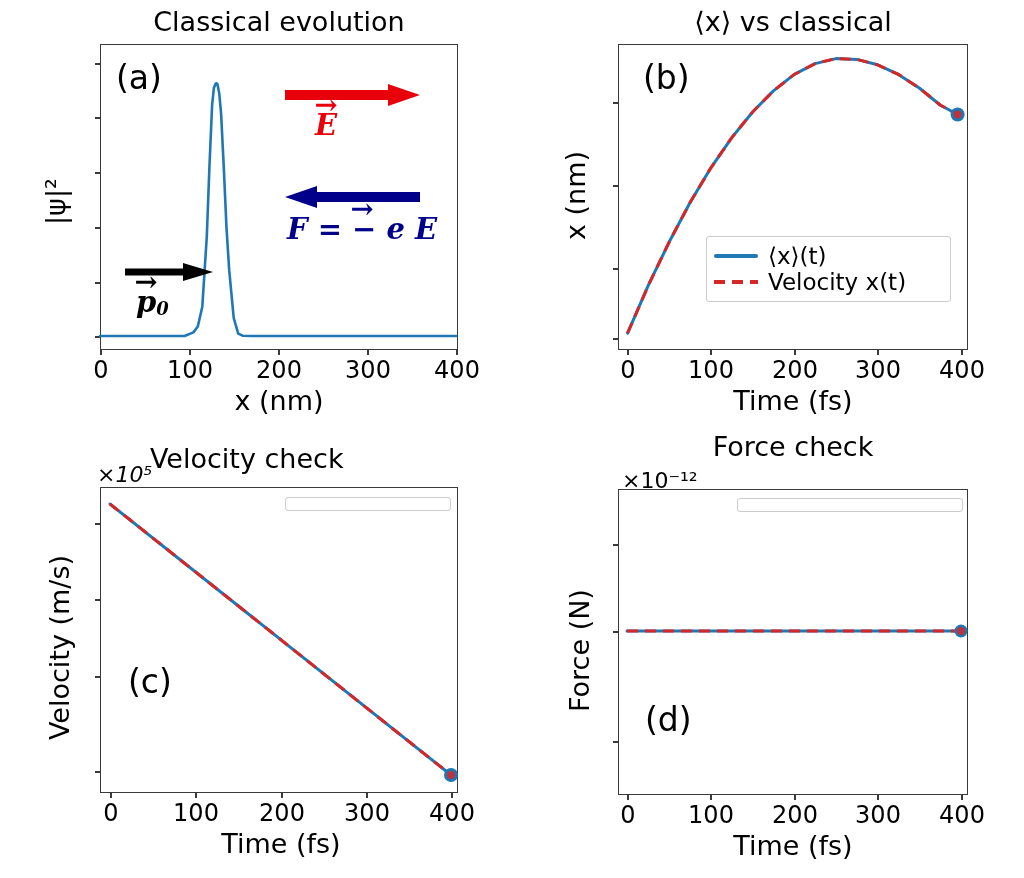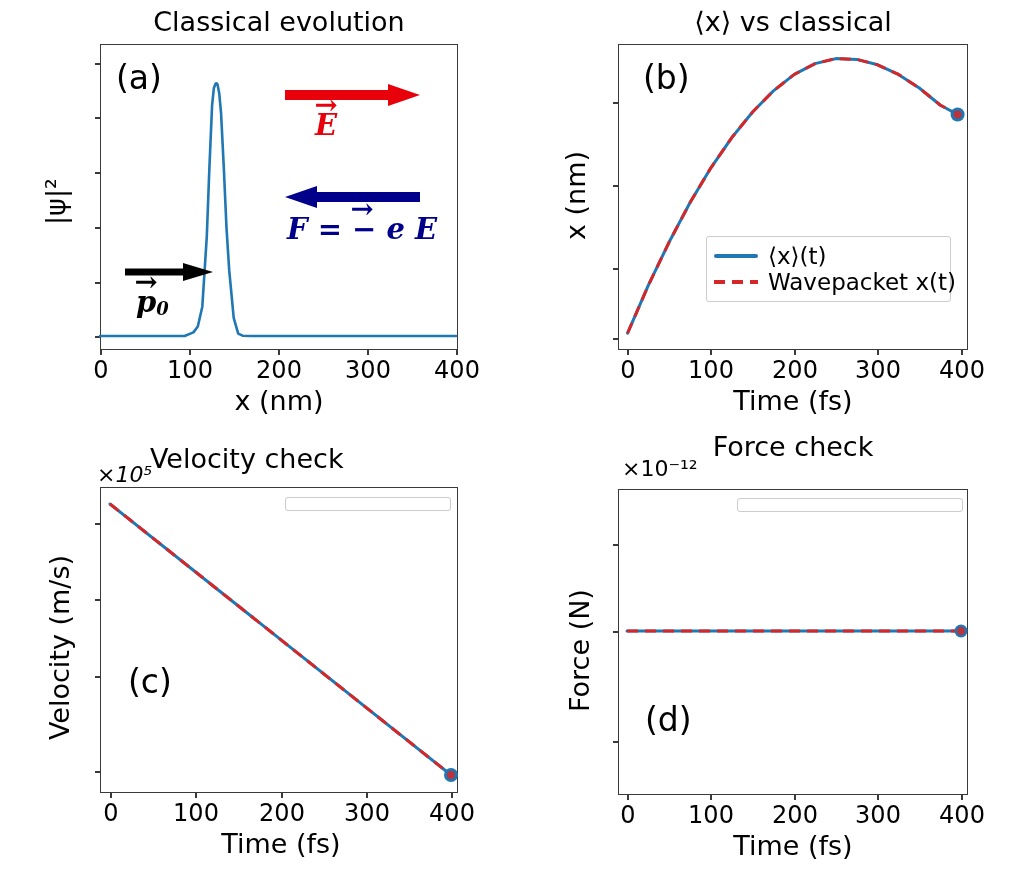--- a/index.html
+++ b/index.html
@@ -171,21 +171,21 @@
       <div class="legend-row">
         <span class="legend-swatch">
           <span class="solid" style="background:#1f77b4;"></span>
         </span>
         <span class="legend-label">⟨x⟩(t)</span>
       </div>
       <div class="legend-row">
         <span class="legend-swatch">
           <span class="dashed" style="background:repeating-linear-gradient(to right,#d62728 0 11px,transparent 11px 18px);"></span>
         </span>
-        <span class="legend-label">Wavepacket x(t)</span>
+        <span class="legend-label">Velocity x(t)</span>
       </div>
     </div>
   </div>
 
   <div class="panel">
     <div class="panel-title" style="left:150px;top:443px;width:300px;text-align:left;">Velocity check</div>
 
     <div class="offset-text" style="left:97px;top:462px;font-style:italic;">×10⁵</div>
 
     <div class="axes" style="left:100px;top:487px;width:358px;height:306px;"></div>
@@ -219,21 +219,21 @@
       <circle cx="351" cy="288" r="4" fill="#d62728" opacity="0.85"></circle>
     </svg>
 
     <div class="legend" style="left:285px;top:497px;width:166px;">
     </div>
   </div>
 
   <div class="panel">
     <div class="panel-title" style="left:618px;top:431px;width:350px;">Force check</div>
 
-    <div class="offset-text" style="left:622px;top:456px;">×10⁻¹²</div>
+    <div class="offset-text" style="left:622px;top:468px;">×10⁻¹²</div>
 
     <div class="axes" style="left:618px;top:489px;width:350px;height:306px;"></div>
 
     <div class="panel-letter" style="left:645px;top:700px;">(d)</div>
 
     <div class="tickmark-y" style="left:613px;top:544px;"></div>
     <div class="tickmark-y" style="left:613px;top:631px;"></div>
     <div class="tickmark-y" style="left:613px;top:741px;"></div>
 
     <div class="xtick" style="left:628px;top:801px;">0</div>

